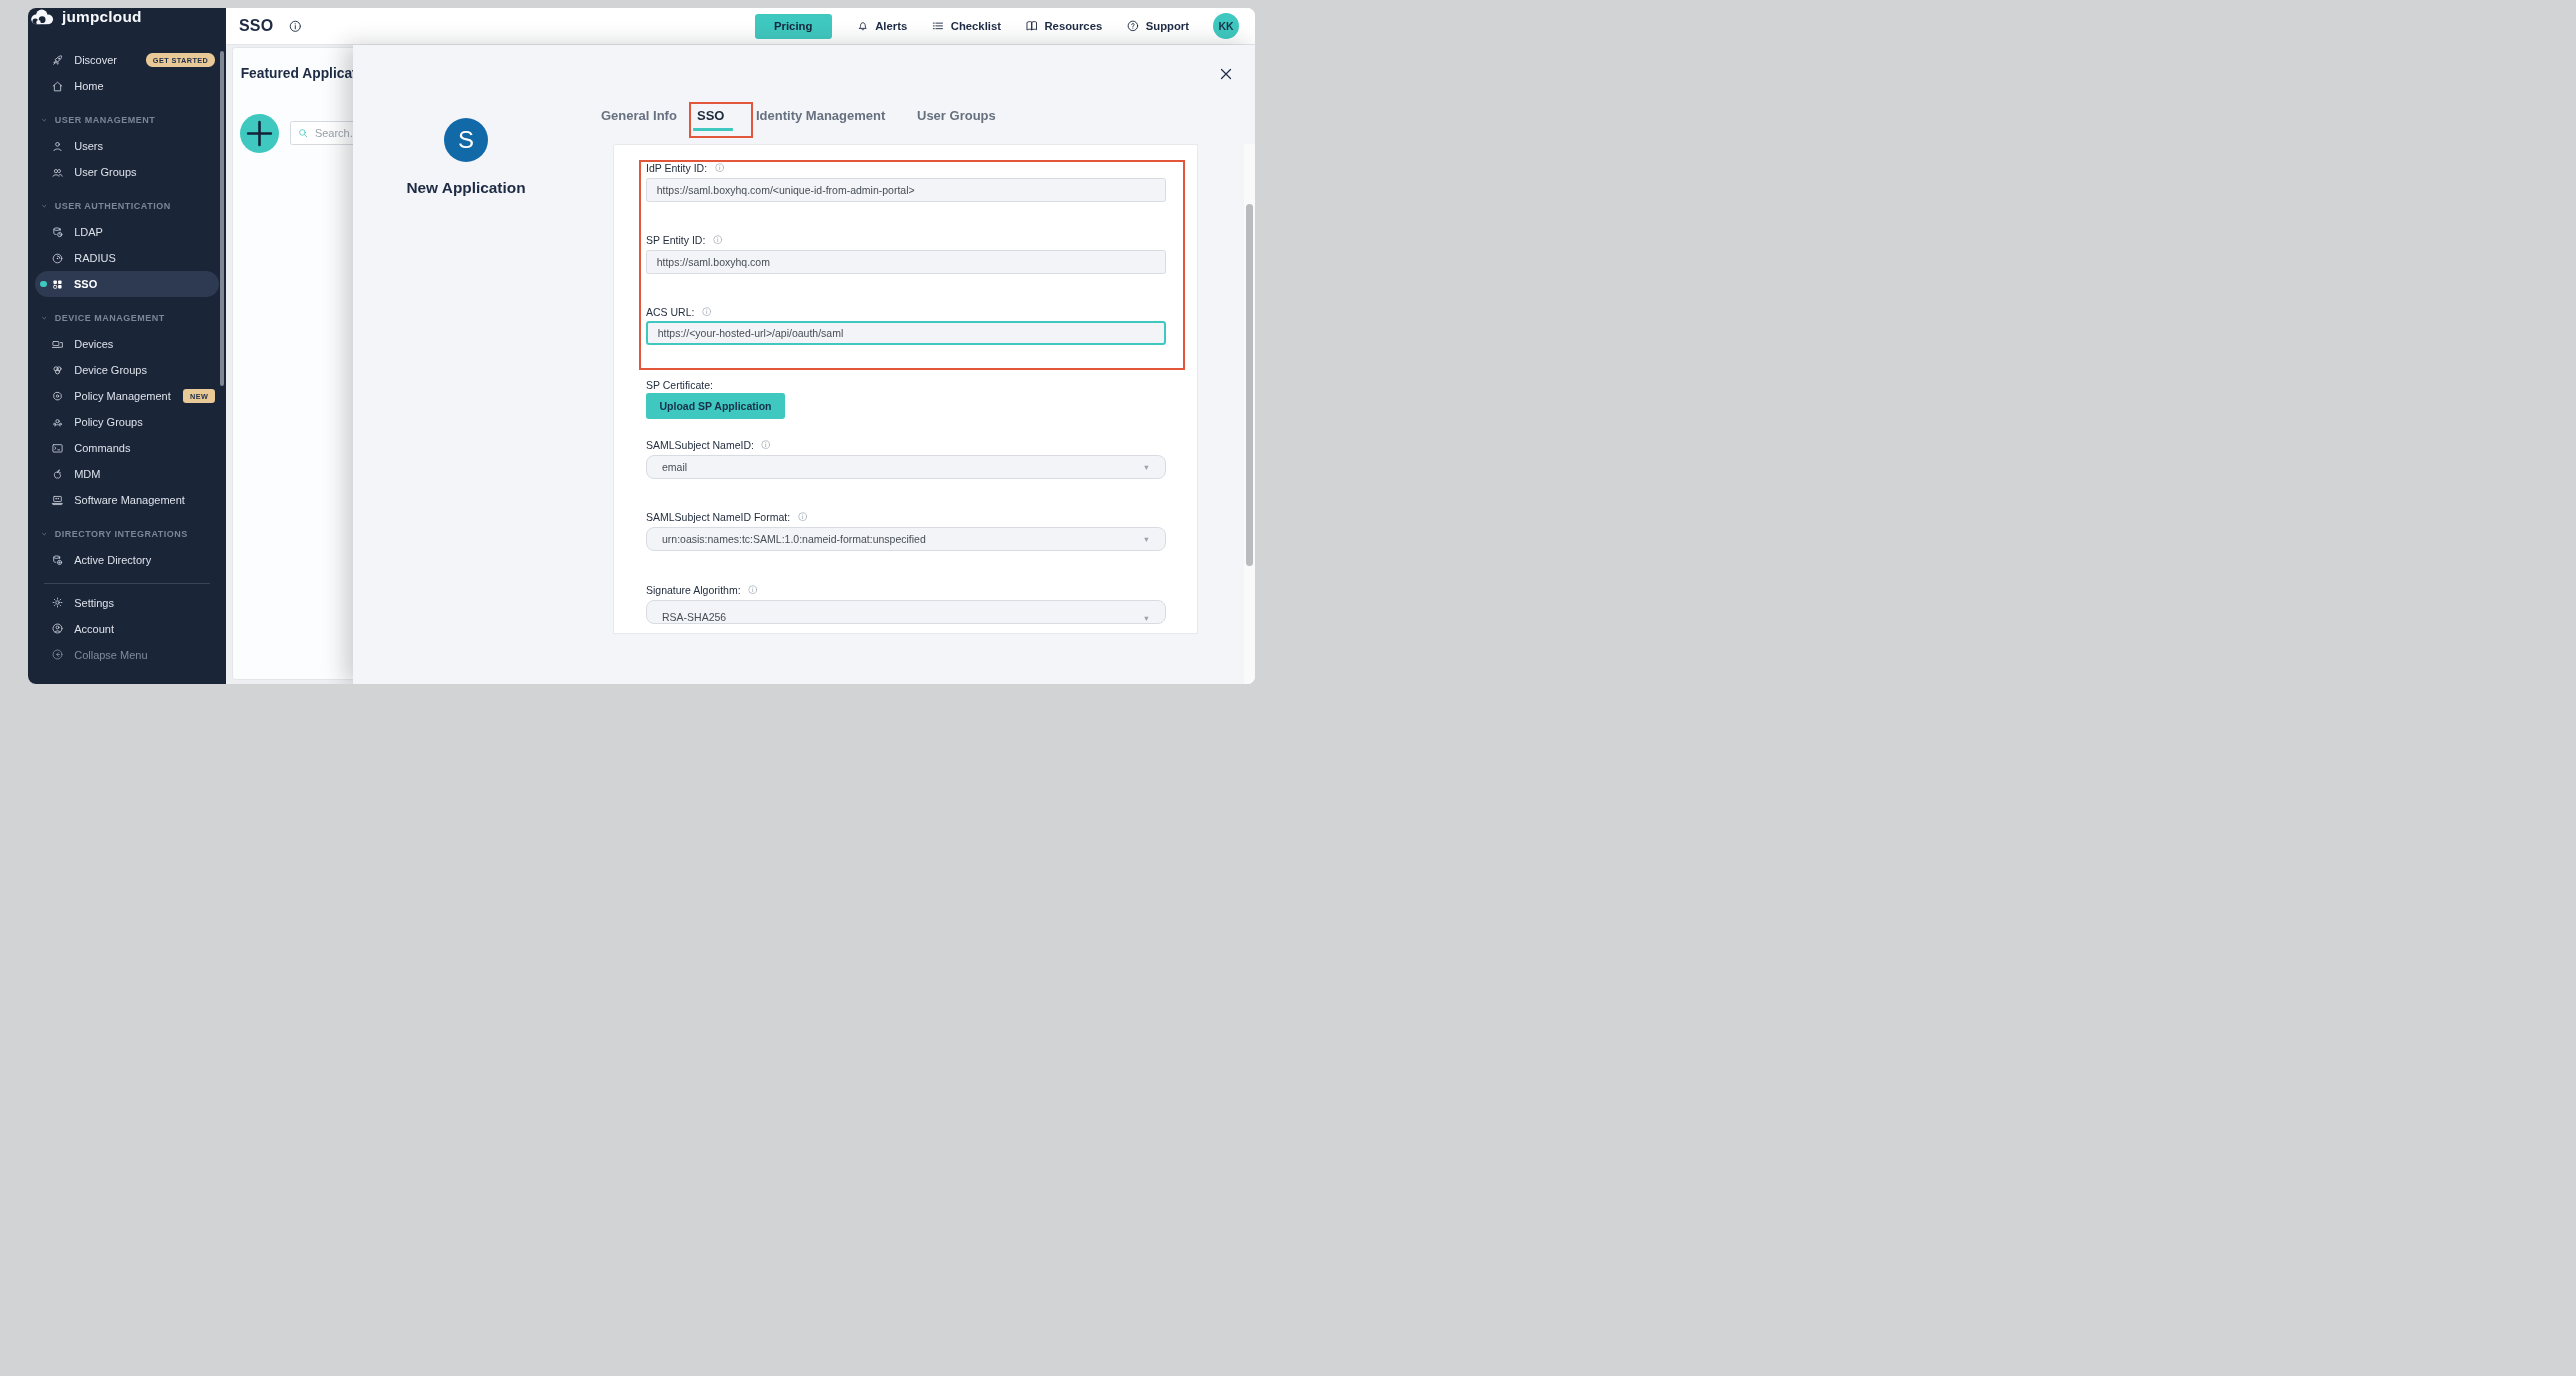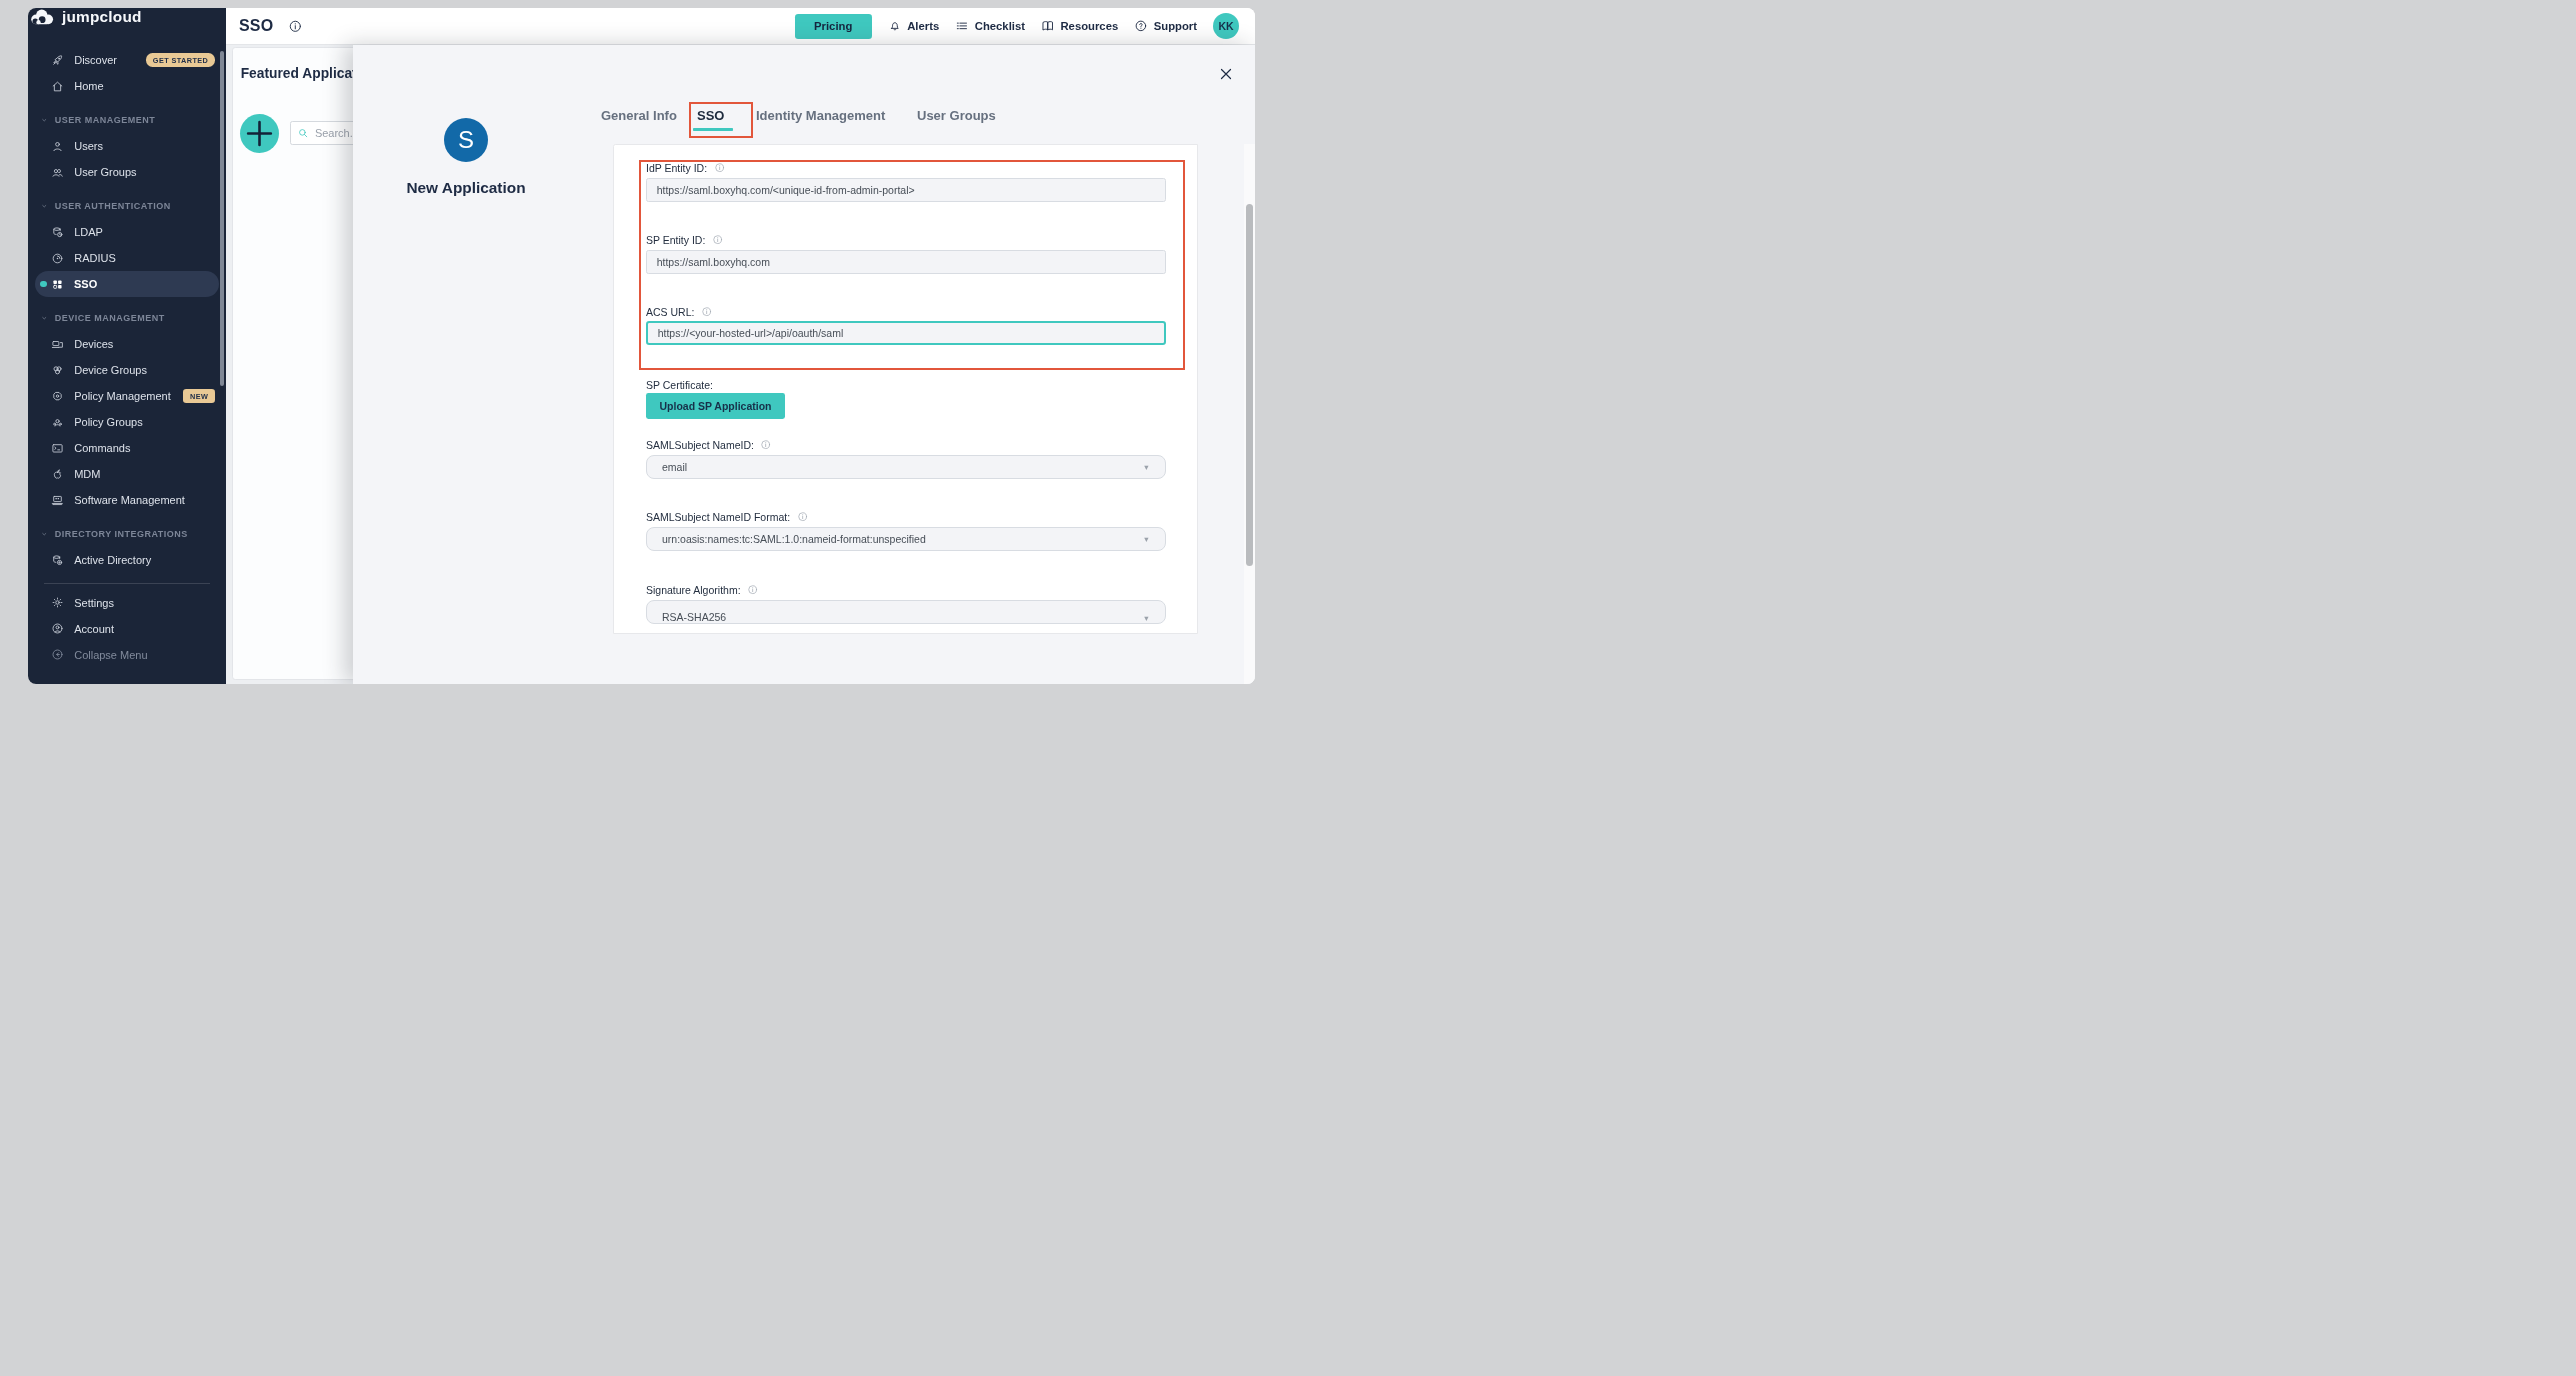--- a/index.html
+++ b/index.html
@@ -37,21 +37,21 @@
   .nav-item.muted .i { color:#828b9c; }
   .side-scroll { position:absolute; right:1.6px; top:43px; width:4px; height:335px;
                  border-radius:2.4px; background:rgba(210,216,226,.55); }
 
   
   .header { position:absolute; left:198px; top:0; right:0; height:37px; background:#fff;
             border-bottom:0.8px solid #e4e6e9; display:flex; align-items:center;
             padding:0 16px 0 13px; }
   .page-title { font-size:16px; font-weight:bold; color:#1e2b44; letter-spacing:0.2px; }
   .title-info { width:14.6px; height:14.6px; color:#27344c; margin-left:14.6px; cursor:pointer; }
-  .header-right { margin-left:auto; display:flex; align-items:center; gap:16px; }
+  .header-right { margin-left:auto; display:flex; align-items:center; gap:24px; }
   .pricing-btn { background:#3fc8bf; color:#16263f; font-size:11.3px; font-weight:bold;
                  padding:6.5px 19.4px; border-radius:3.2px; border:none; cursor:pointer; }
   .hbtn { display:flex; align-items:center; gap:5.7px; color:#1e2b44; font-size:11.3px;
           font-weight:bold; cursor:pointer; }
   .hbtn .i { width:13.8px; height:13.8px; color:#1e2b44; }
   .avatar { width:26px; height:26px; border-radius:50%; background:#3fc8bf; color:#17304a;
             display:flex; align-items:center; justify-content:center; font-size:10.5px;
             font-weight:bold; cursor:pointer; }
 
   

